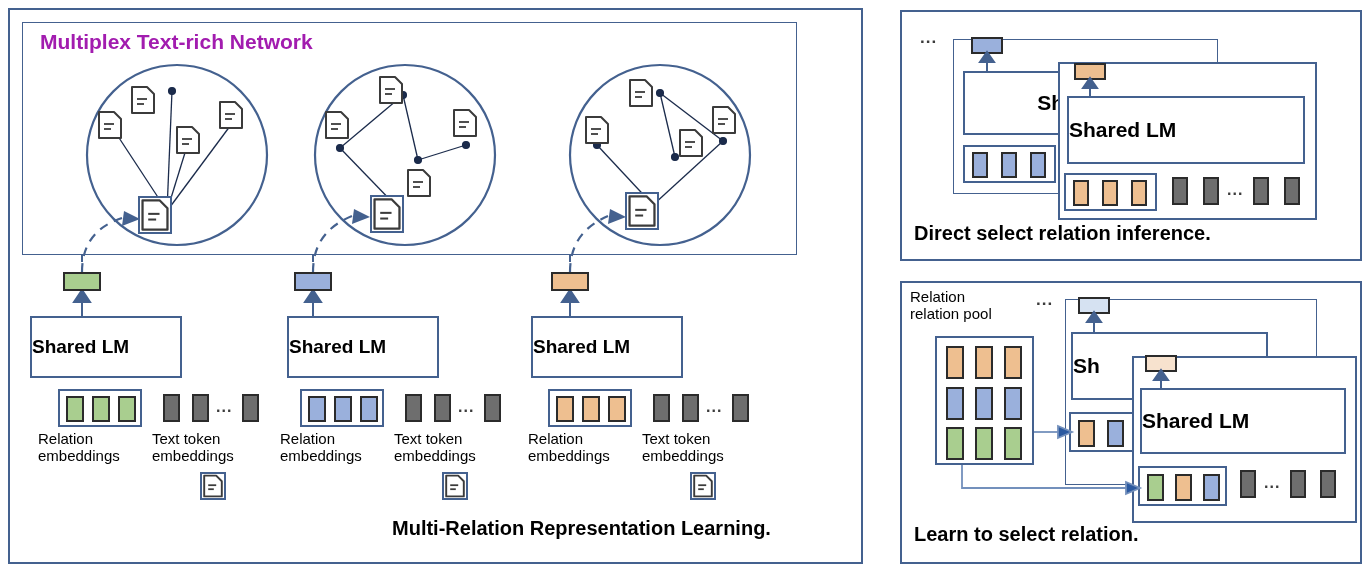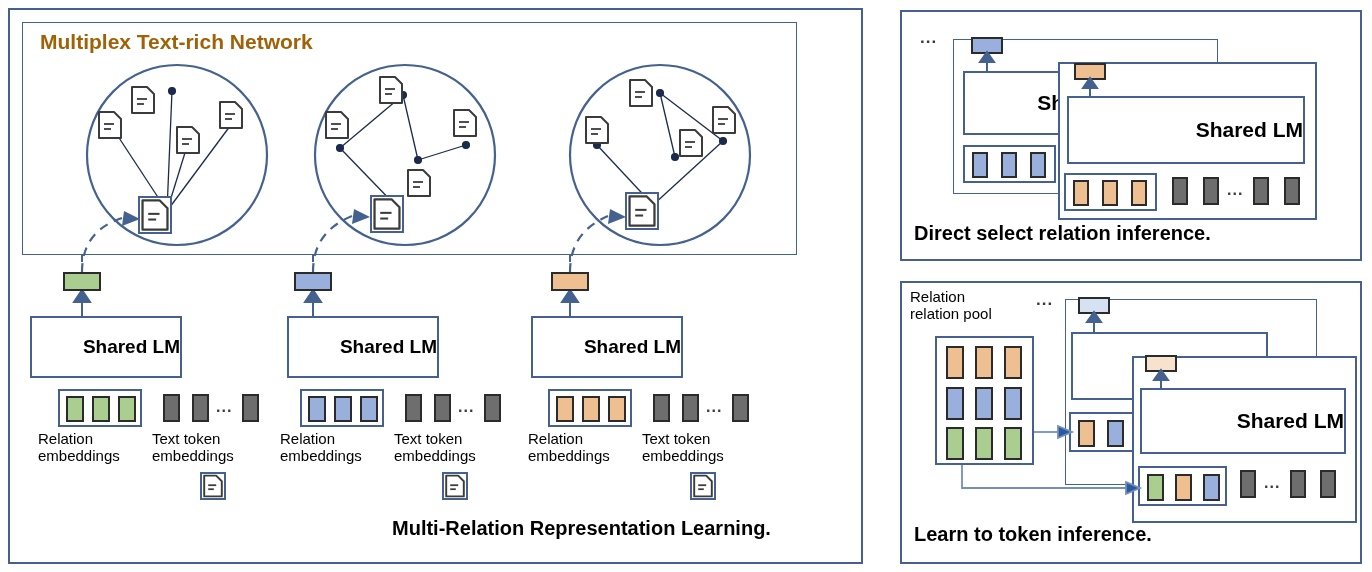--- a/index.html
+++ b/index.html
@@ -1,33 +1,33 @@
 <!DOCTYPE html>
 <html><head>
 <meta charset="utf-8">
 <style>
   html,body{margin:0;padding:0;background:#ffffff;}
   body{width:1372px;height:572px;position:relative;overflow:hidden;
        font-family:"Liberation Sans", sans-serif;color:#000;}
   .abs{position:absolute;}
   .frame{position:absolute;border:2px solid #44618F;background:#fff;box-sizing:border-box;}
   .frame-thin{position:absolute;border:1.5px solid #44618F;background:#fff;box-sizing:border-box;}
-  .title-bold{font-weight:bold;color:#a16207;}
+  .title-bold{font-weight:bold;color:#a21caf;}
   .svglayer{position:absolute;left:0;top:0;width:1372px;height:572px;pointer-events:none;}
 
   
   .emb{position:absolute;box-sizing:border-box;border:2px solid #2b2b2b;}
   .emb-green{background:#A9CE8F;}
   .emb-blue{background:#9AB0DC;}
   .emb-orange{background:#EEBF90;}
   .emb-gray{background:#6E6E6E;border-color:#2b2b2b;}
   .embgroup{position:absolute;box-sizing:border-box;border:2px solid #44618F;background:#fff;}
   .outblk{position:absolute;box-sizing:border-box;border:2.5px solid #2b2b2b;}
   .lmbox{position:absolute;box-sizing:border-box;border:2px solid #44618F;background:#fff;
-         display:flex;align-items:center;justify-content:flex-end;}
+         display:flex;align-items:center;justify-content:flex-start;}
   .lmlabel{font-weight:bold;}
   .caption{position:absolute;font-weight:bold;white-space:nowrap;}
   .lbl{position:absolute;font-weight:normal;text-align:left;line-height:1.12;}
   .ellipsis{position:absolute;font-weight:bold;color:#3b3b3b;letter-spacing:1px;}
   .docicon{position:absolute;box-sizing:border-box;}
   .docframe{position:absolute;box-sizing:border-box;border:2.5px solid #44618F;background:#fff;}
 </style>
 </head>
 <body>
 
@@ -398,13 +398,13 @@
   </g>
 
   <g stroke="#7390BC" stroke-width="1.8" fill="#2c5aa0">
     <path d="M 1034,432 L 1060,432" fill="none"></path>
     <polygon points="1058,426 1072,432 1058,438"></polygon>
     <path d="M 962,465 L 962,488 L 1128,488" fill="none"></path>
     <polygon points="1126,482 1140,488 1126,494"></polygon>
   </g>
 </svg>
 
-<div class="caption" style="left:914px;top:523px;font-size:20px;">Learn to token inference.</div>
+<div class="caption" style="left:914px;top:523px;font-size:20px;">Learn to select relation.</div>
 
 </body></html>

